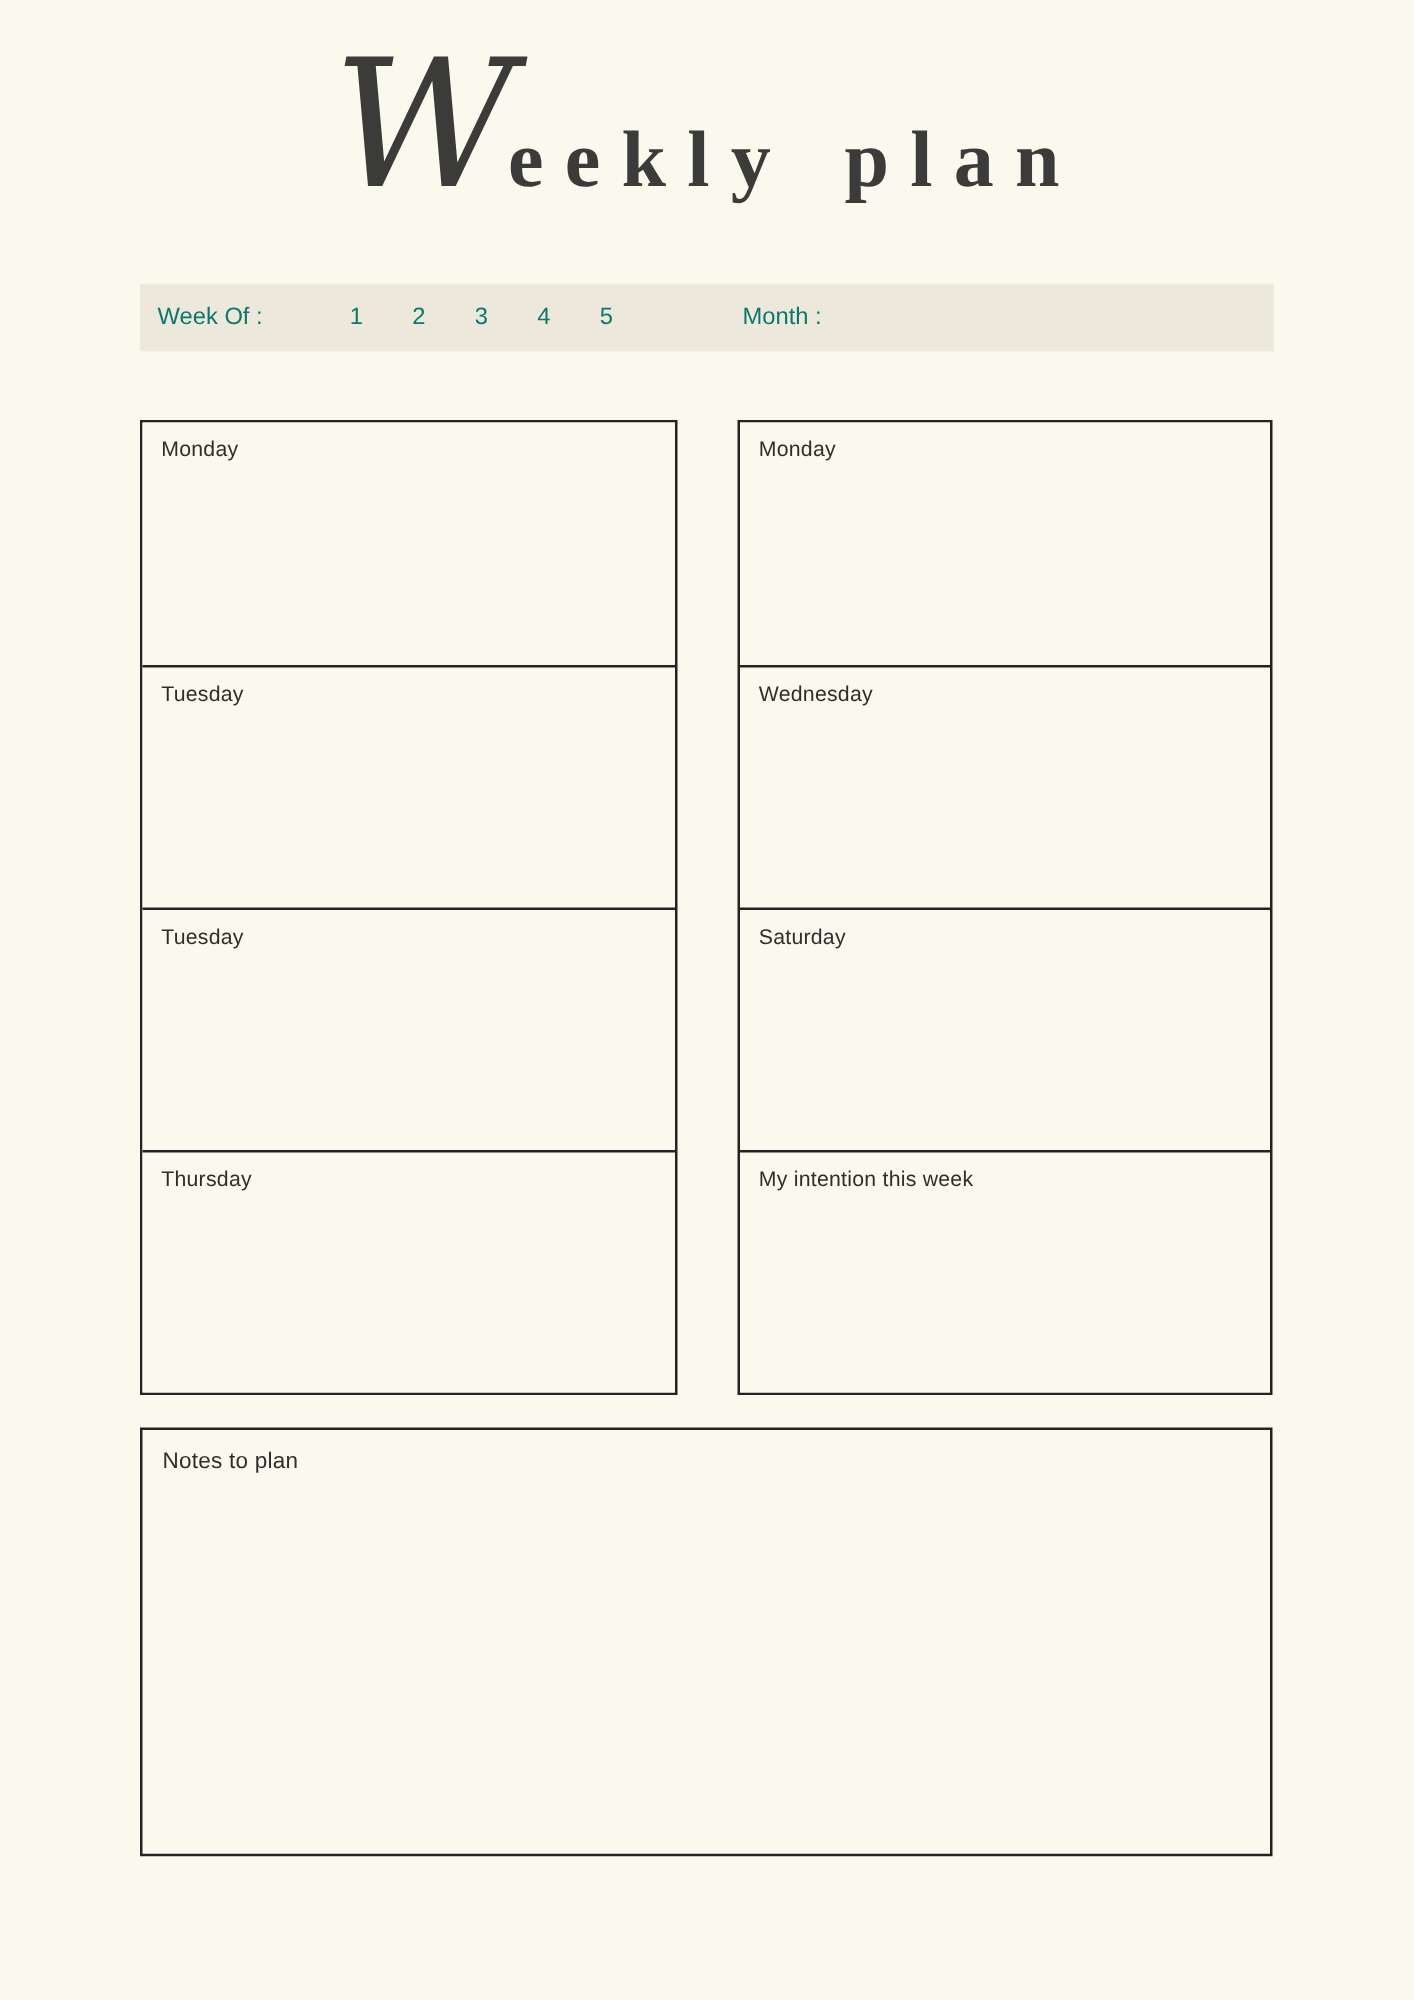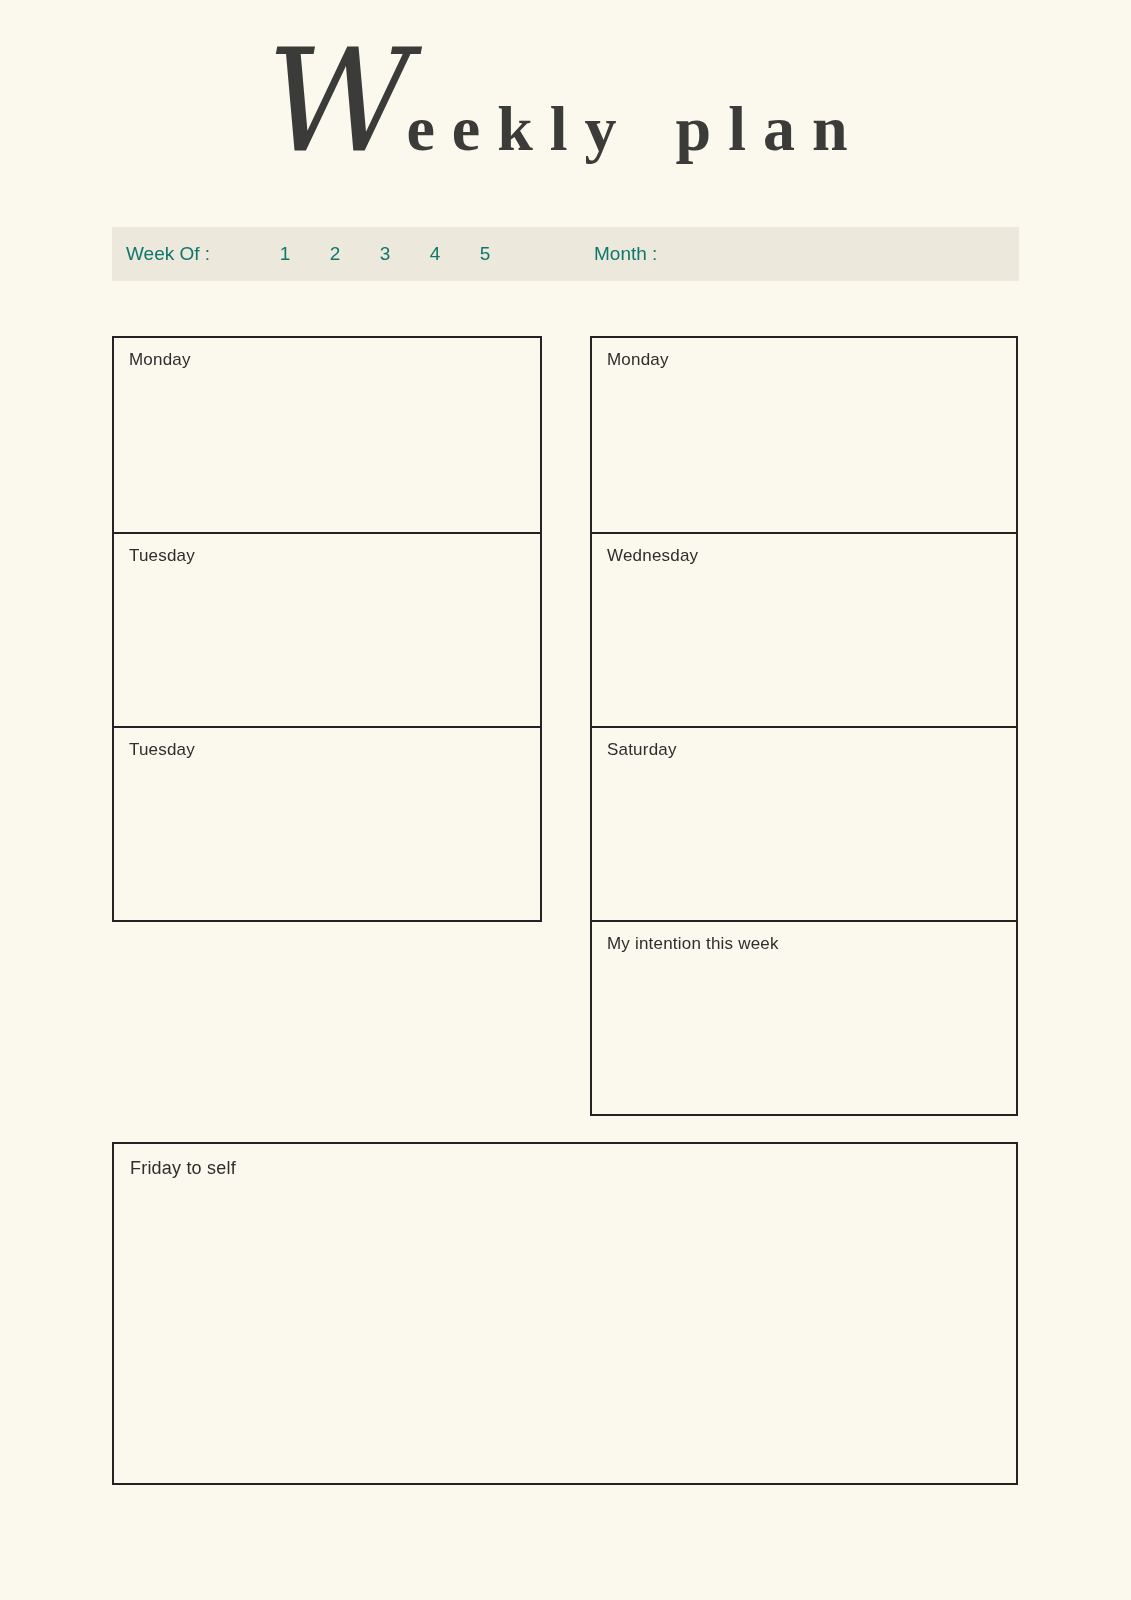--- a/index.html
+++ b/index.html
@@ -130,34 +130,37 @@
   <div class="day-col left">
     <div class="day-cell">
       <div class="cell-label">Monday</div>
     </div>
     <div class="day-cell">
       <div class="cell-label">Tuesday</div>
     </div>
     <div class="day-cell">
       <div class="cell-label">Tuesday</div>
     </div>
+    <div class="day-cell">
+      <div class="cell-label">Thursday</div>
+    </div>
   </div>
 
   <div class="day-col right">
     <div class="day-cell">
       <div class="cell-label">Monday</div>
     </div>
     <div class="day-cell">
       <div class="cell-label">Wednesday</div>
     </div>
     <div class="day-cell">
       <div class="cell-label">Saturday</div>
     </div>
     <div class="day-cell">
       <div class="cell-label">My intention this week</div>
     </div>
   </div>
 
   <div class="notes-box">
-    <div class="cell-label">Friday to self</div>
+    <div class="cell-label">Notes to plan</div>
   </div>
 
 </div>
 
 </body></html>

